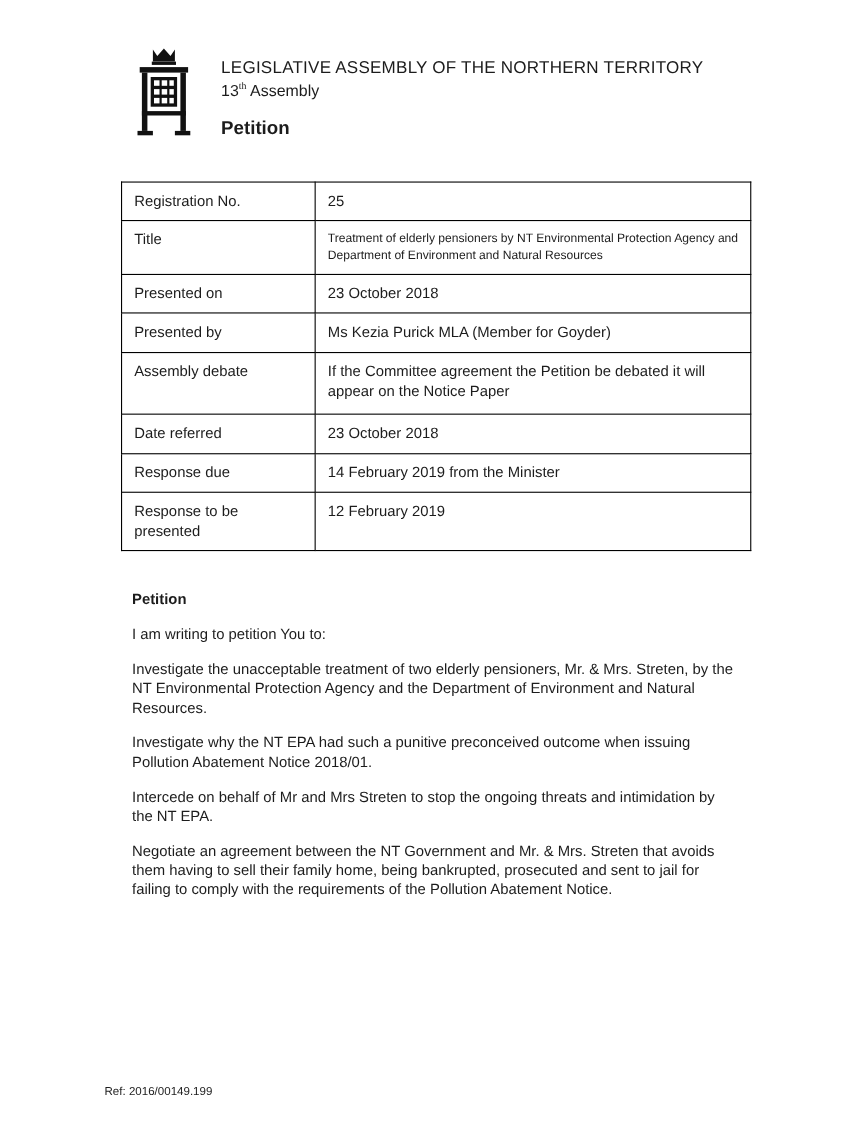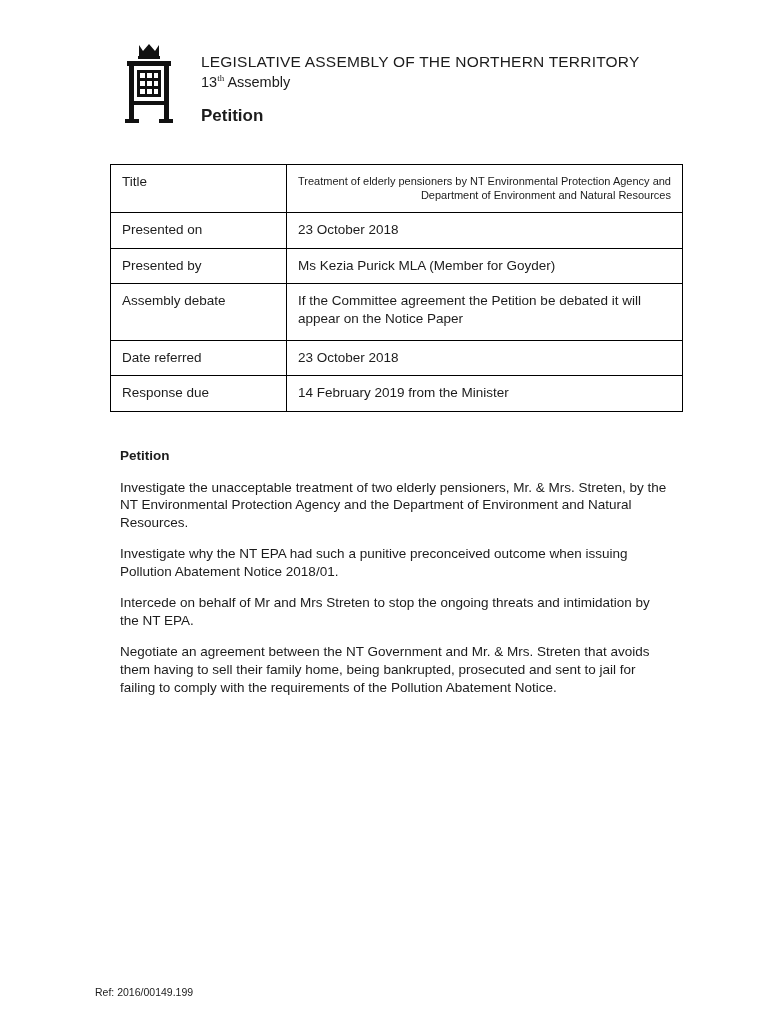--- a/index.html
+++ b/index.html
@@ -56,21 +56,21 @@
   }
   table.meta td {
     border: 1px solid #000;
     vertical-align: top;
     padding: 8px 11px 9px 11px;
     font-size: 13.5px;
     line-height: 1.3;
   }
   table.meta td.label { width: 153px; }
   table.meta td.value {}
-  table.meta td.value.small { font-size: 11px; line-height: 1.35; padding-top: 9px; text-align: right; }
+  table.meta td.value.small { font-size: 11px; line-height: 1.35; padding-top: 9px; }
   tr.tall td { padding-bottom: 12px; }
 
   
   .body-section {
     margin: 36px 0 0 120px;
     width: 552px;
   }
   .body-heading {
     font-size: 13.5px;
     font-weight: bold;
@@ -132,20 +132,24 @@
     <div class="header-text">
       <div class="org-title">LEGISLATIVE ASSEMBLY OF THE NORTHERN TERRITORY</div>
       <div class="assembly-line"><span>13</span><sup>th</sup><span> Assembly</span></div>
       <div class="doc-type">Petition</div>
     </div>
   </div>
 
   <table class="meta">
     <tbody>
       <tr>
+        <td class="label">Registration No.</td>
+        <td class="value">25</td>
+      </tr>
+      <tr>
         <td class="label">Title</td>
         <td class="value small">Treatment of elderly pensioners by NT Environmental Protection Agency and Department of Environment and Natural Resources</td>
       </tr>
       <tr>
         <td class="label">Presented on</td>
         <td class="value">23 October 2018</td>
       </tr>
       <tr>
         <td class="label">Presented by</td>
         <td class="value">Ms Kezia Purick MLA (Member for Goyder)</td>
@@ -155,25 +159,30 @@
         <td class="value">If the Committee agreement the Petition be debated it will appear on the Notice Paper</td>
       </tr>
       <tr>
         <td class="label">Date referred</td>
         <td class="value">23 October 2018</td>
       </tr>
       <tr>
         <td class="label">Response due</td>
         <td class="value">14 February 2019 from the Minister</td>
       </tr>
+      <tr>
+        <td class="label">Response to be presented</td>
+        <td class="value">12 February 2019</td>
+      </tr>
     </tbody>
   </table>
 
   <div class="body-section">
     <div class="body-heading">Petition</div>
+    <p>I am writing to petition You to:</p>
     <p>Investigate the unacceptable treatment of two elderly pensioners, Mr. &amp; Mrs. Streten, by the NT Environmental Protection Agency and the Department of Environment and Natural Resources.</p>
     <p>Investigate why the NT EPA had such a punitive preconceived outcome when issuing Pollution Abatement Notice 2018/01.</p>
     <p>Intercede on behalf of Mr and Mrs Streten to stop the ongoing threats and intimidation by the NT EPA.</p>
     <p>Negotiate an agreement between the NT Government and Mr. &amp; Mrs. Streten that avoids them having to sell their family home, being bankrupted, prosecuted and sent to jail for failing to comply with the requirements of the Pollution Abatement Notice.</p>
   </div>
 
   <div class="footer">Ref: 2016/00149.199</div>
 
 </div>
 

